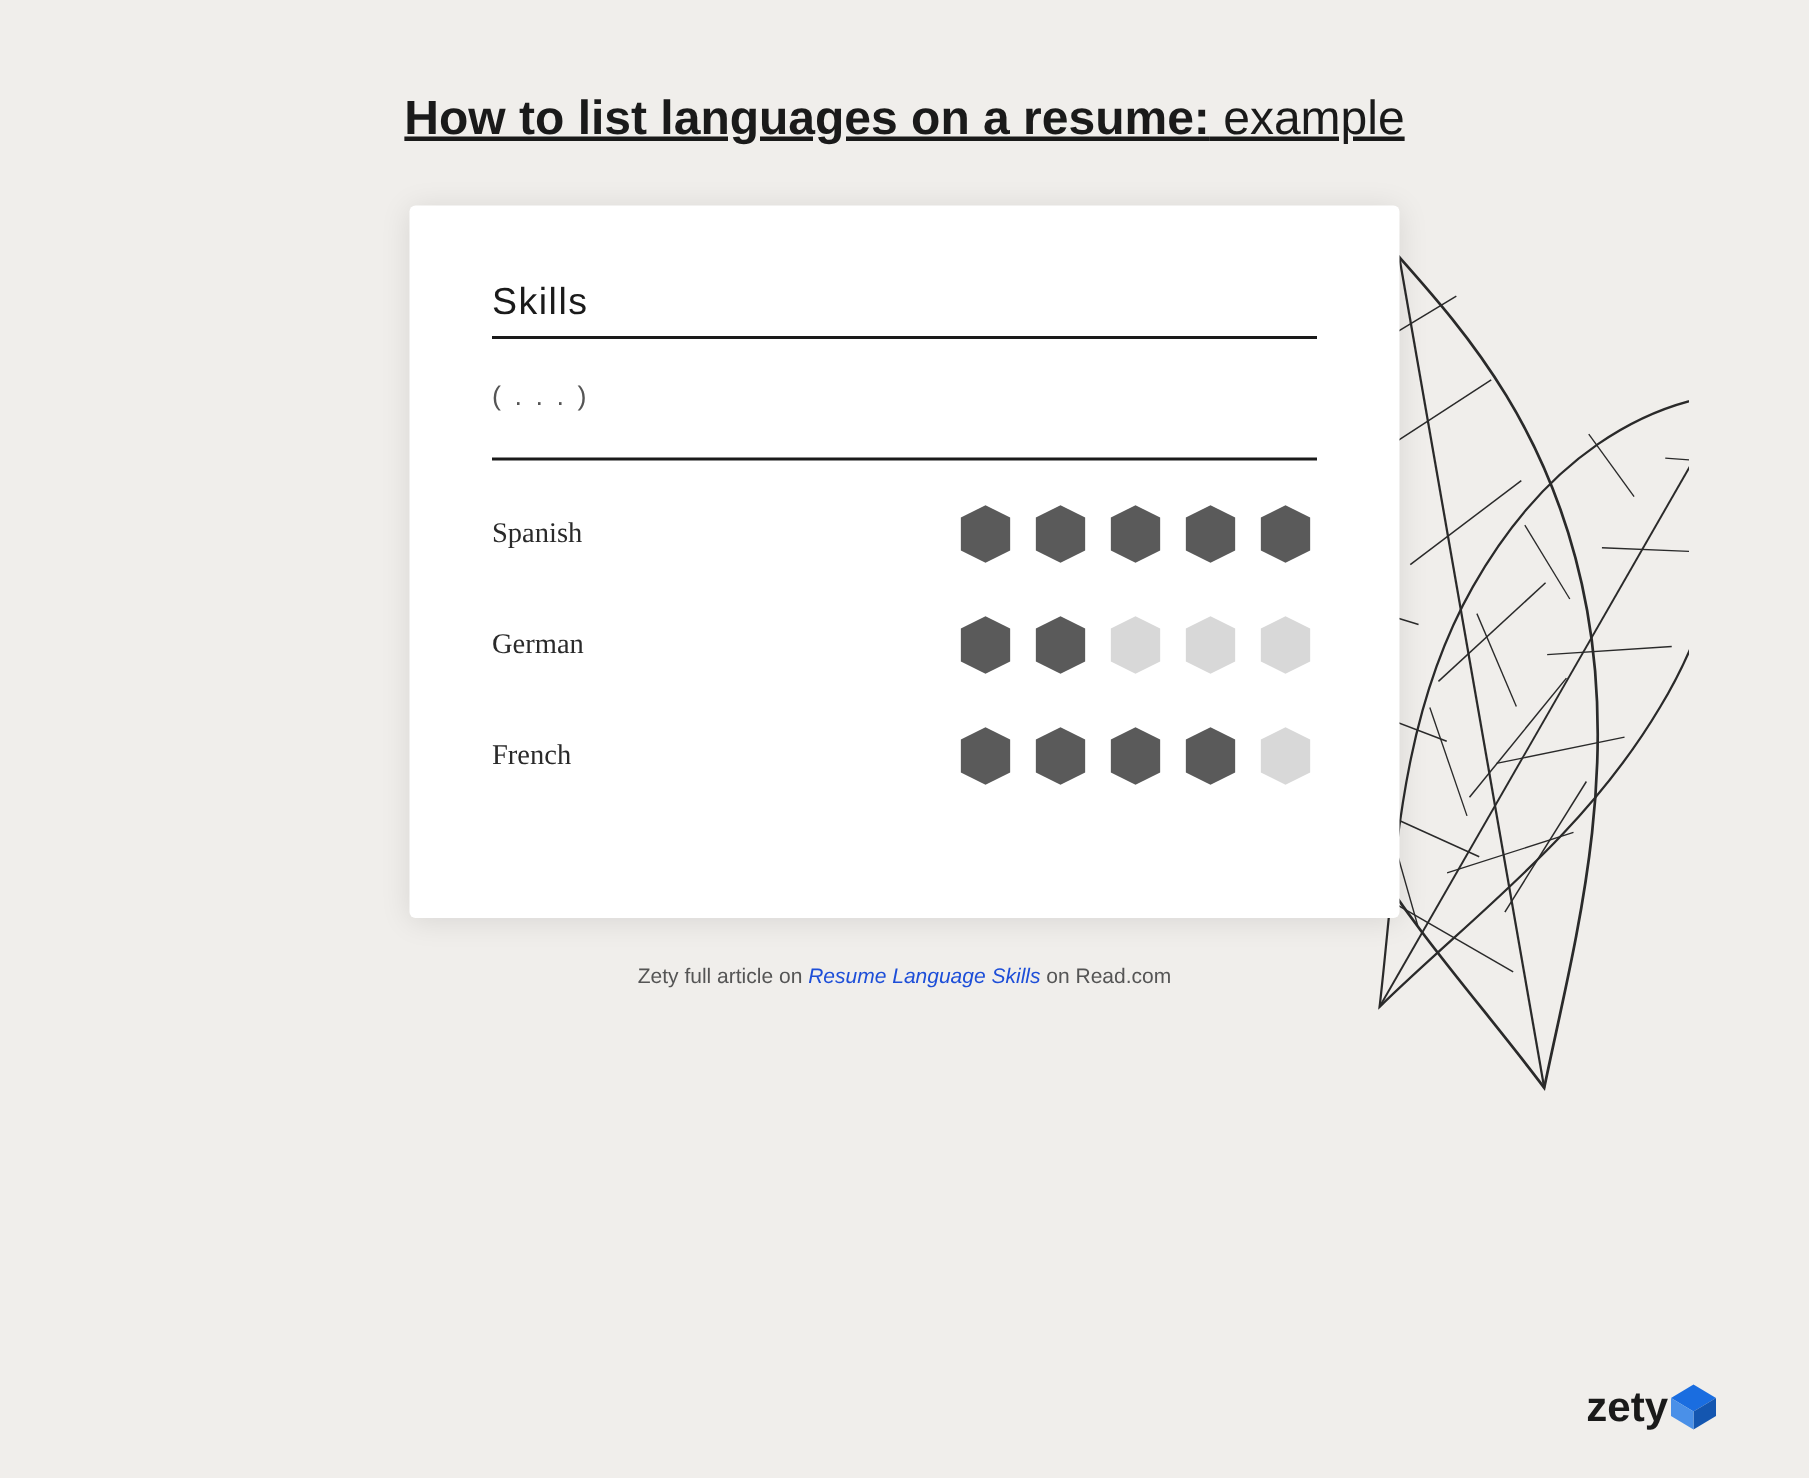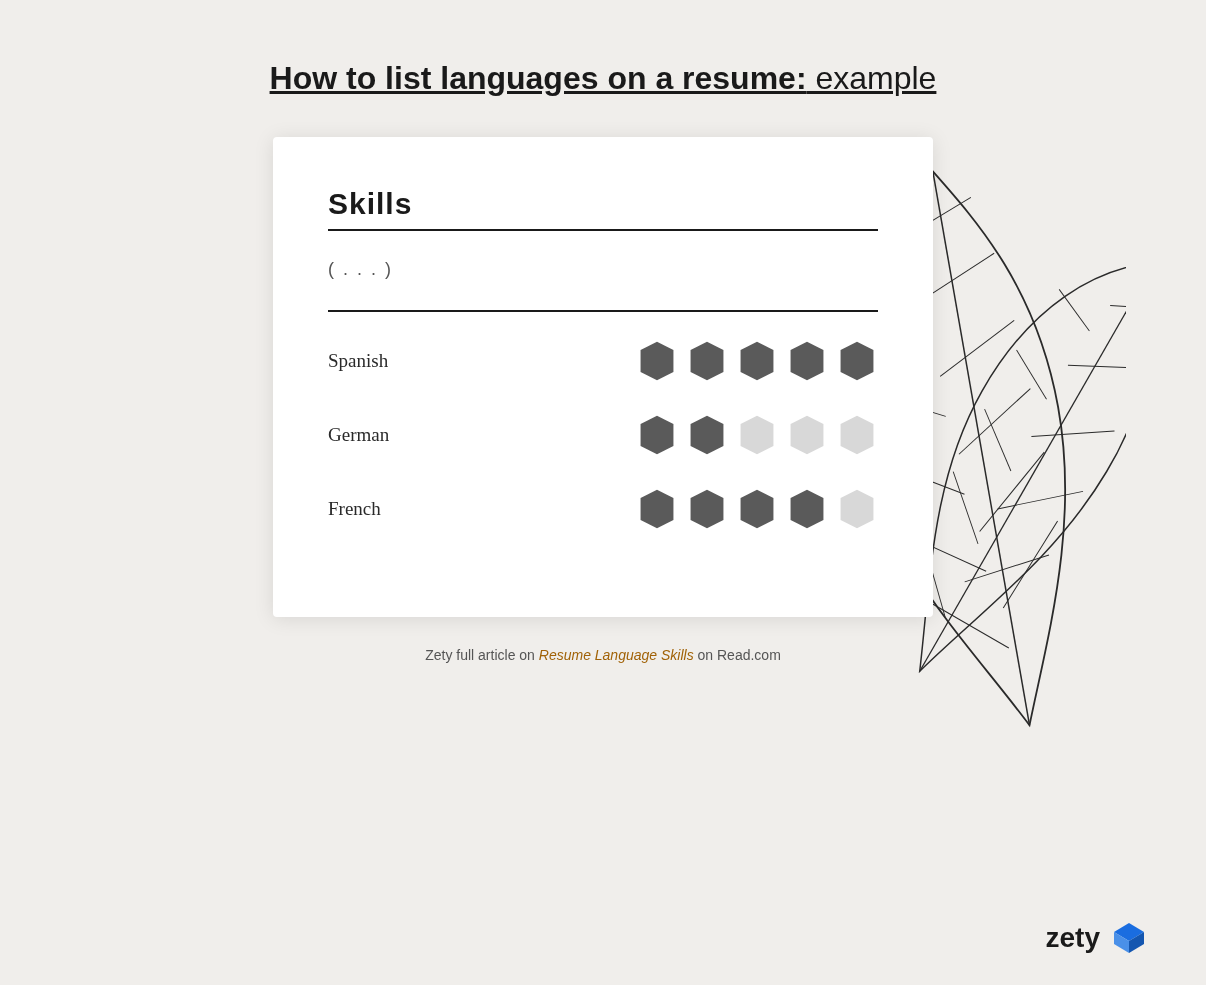--- a/index.html
+++ b/index.html
@@ -45,22 +45,22 @@
       border-radius: 4px;
       box-shadow: 0 2px 20px rgba(0,0,0,0.1);
       width: 660px;
       padding: 50px 55px 55px 55px;
       position: relative;
       z-index: 2;
     }
 
     .section-title {
       font-family: Arial, sans-serif;
-      font-size: 30px;
-      font-weight: 700;
+      font-size: 25px;
+      font-weight: 400;
       color: #1a1a1a;
       letter-spacing: 1px;
       margin-bottom: 8px;
     }
 
     .section-divider {
       border: none;
       border-top: 2px solid #1a1a1a;
       margin-bottom: 28px;
     }
@@ -116,30 +116,30 @@
     .footer-text {
       margin-top: 30px;
       font-family: Arial, sans-serif;
       font-size: 14px;
       color: #555;
       text-align: center;
     }
 
     .footer-text em {
       font-style: italic;
-      color: #a16207;
+      color: #1d4ed8;
     }
 
     .zety-logo {
       position: absolute;
       bottom: 30px;
       right: 60px;
       display: flex;
       align-items: center;
-      gap: 12px;
+      gap: 0;
     }
 
     .zety-text {
       font-family: Arial, sans-serif;
       font-size: 28px;
       font-weight: 700;
       color: #1a1a1a;
       letter-spacing: 0;
     }
 

